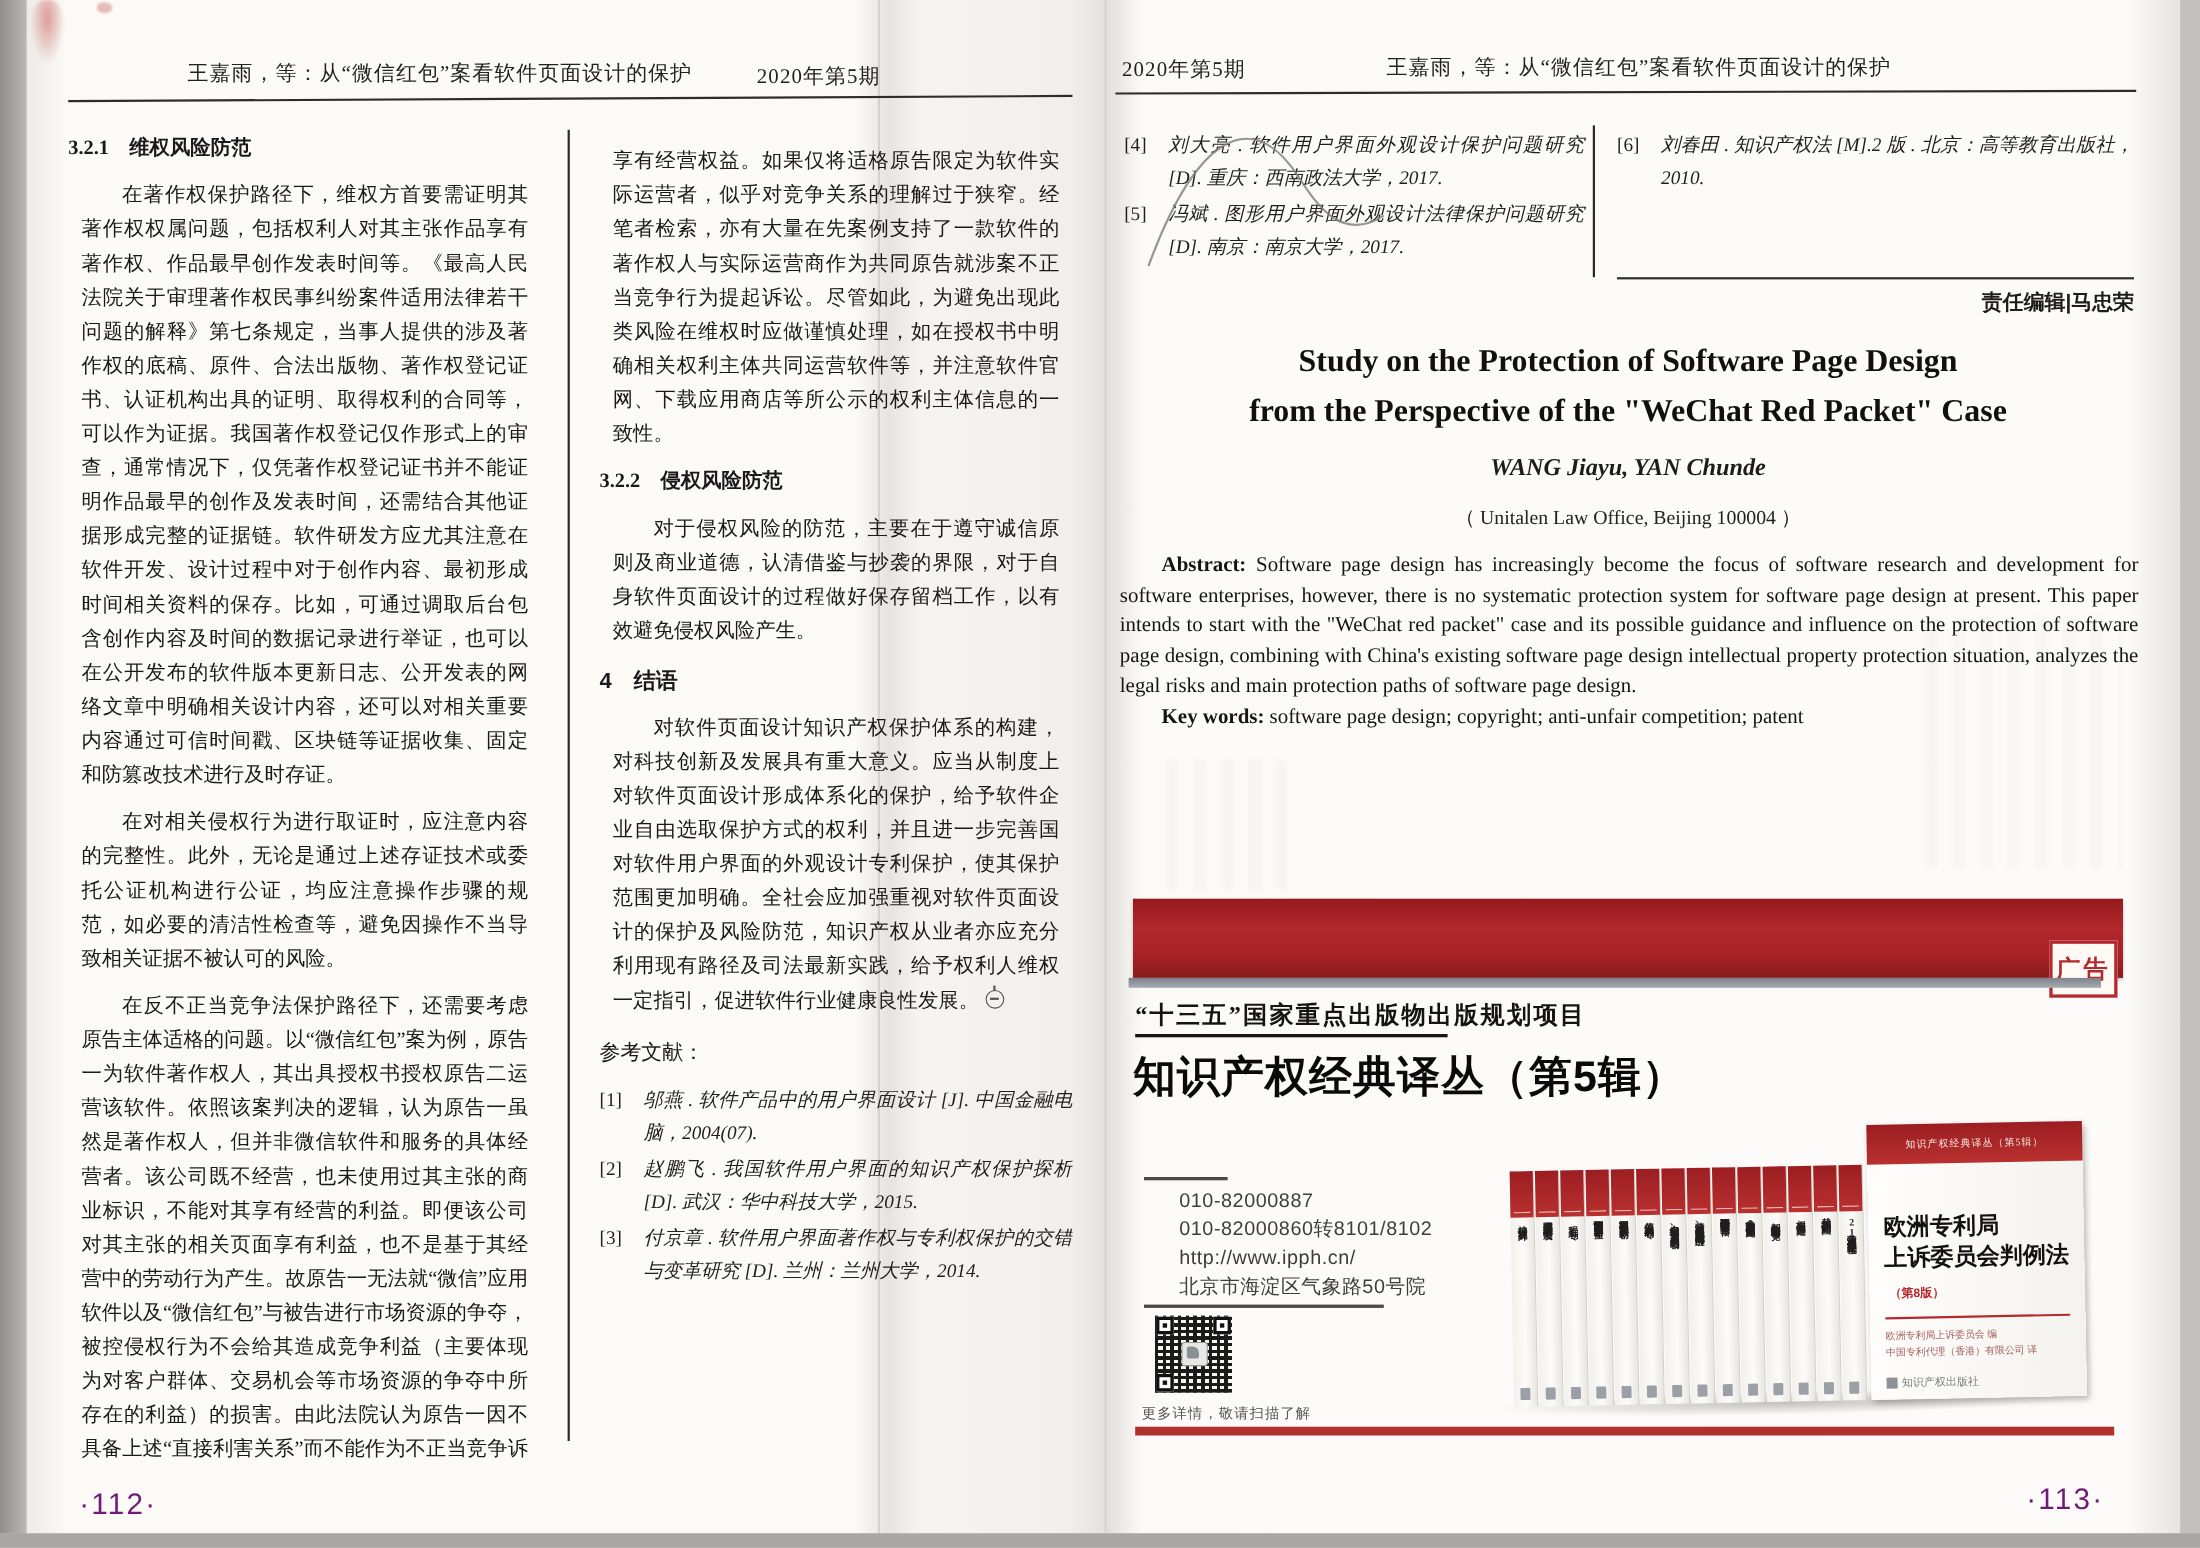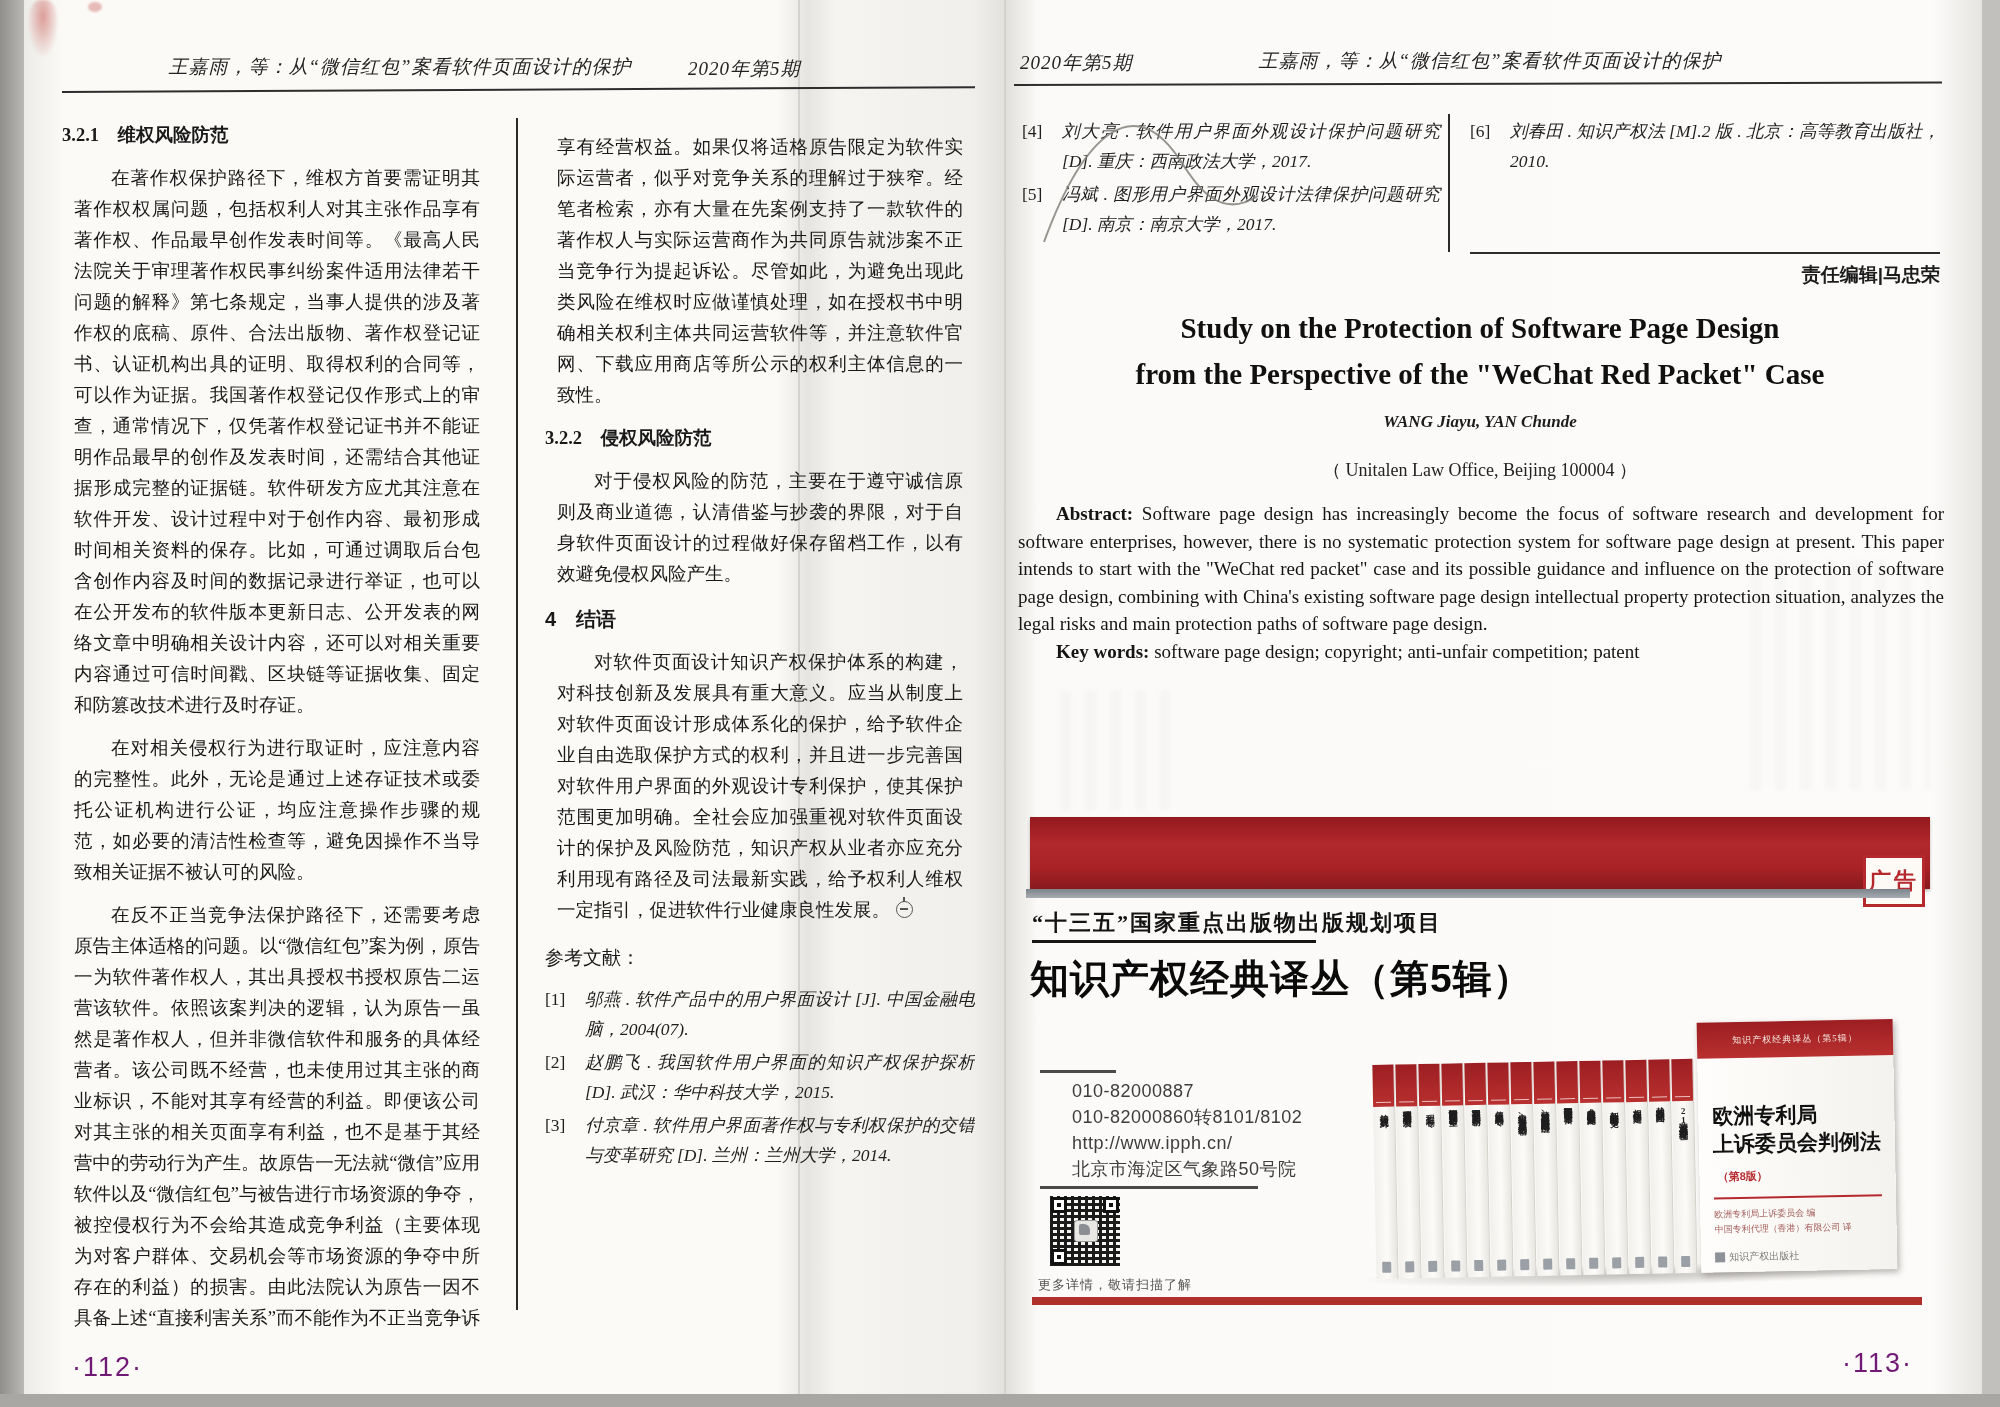--- a/index.html
+++ b/index.html
@@ -14,21 +14,21 @@
   .edge-left{position:absolute;left:0;top:0;width:24px;height:1394px;
     background:linear-gradient(90deg,#918f8c,#bab8b5);}
   .fold-line{position:absolute;top:0;height:1394px;width:2px;background:rgba(60,55,50,.16);}
   .smudge-pink{position:absolute;left:28px;top:0;width:30px;height:56px;border-radius:40%;
     background:radial-gradient(ellipse at 50% 30%,rgba(208,110,104,.65),rgba(208,110,104,0) 75%);filter:blur(1px);}
   .dot-red{position:absolute;left:88px;top:2px;width:14px;height:10px;border-radius:50%;
     background:rgba(195,70,64,.35);filter:blur(1px);}
   .ghost{position:absolute;opacity:.55;filter:blur(2px);
     background:repeating-linear-gradient(90deg,rgba(110,112,122,.07) 0 11px,rgba(0,0,0,0) 11px 25px);}
   
-  .hdr{font-size:19px;letter-spacing:1px;color:#222;font-style:italic;}
+  .hdr{font-size:19px;letter-spacing:1px;color:#222;}
   .rule{background:#2d2d2d;height:2px;}
   
   .col{width:430px;font-size:18.5px;line-height:31px;text-align:justify;color:#191919;}
   .col p{margin:12px;}
   .col p.ind{text-indent:2em;}
   .col h4{margin:0;font-size:18.5px;font-weight:600;}
   .col h3{margin:14px 0 10px 0;font-size:20px;font-weight:bold;
           font-family:"Liberation Sans","DejaVu Sans",sans-serif;}
   .col .refs-h{margin:16px 0 11px 0;font-size:19px;font-weight:normal;
           font-family:"Liberation Sans","DejaVu Sans",sans-serif;}
@@ -36,21 +36,21 @@
   .ref{display:flex;font-size:17.5px;line-height:30px;font-style:italic;color:#1f1f1f;margin-bottom:3px;}
   .ref .no{flex:0 0 40px;font-style:normal;}
   .ref .tx{flex:1;text-align:justify;}
   .endmark{display:inline-block;width:15px;height:15px;border:1.6px solid #555;border-radius:50%;
            vertical-align:-2px;margin-left:6px;position:relative;}
   .endmark::before{content:"";position:absolute;left:5.6px;top:-5px;width:2px;height:5px;background:#555;}
   .endmark::after{content:"";position:absolute;left:3px;top:6px;width:8px;height:2px;background:#555;}
   .pagenum{font-size:27px;letter-spacing:2px;color:#701a75;font-family:"Liberation Sans","DejaVu Sans",sans-serif;}
   
   .en-title{width:930px;text-align:center;font-size:29px;font-weight:bold;color:#101010;}
-  .en-auth{width:930px;text-align:center;font-size:17px;font-weight:bold;font-style:italic;}
+  .en-auth{width:930px;text-align:center;font-size:22px;font-weight:bold;font-style:italic;}
   .en-affil{width:930px;text-align:center;font-size:18px;color:#222;}
   .en-body{width:926px;font-size:19px;line-height:27.5px;text-align:justify;color:#141414;}
   .en-body p{margin:0;text-indent:2em;}
   .en-body .lbl{font-weight:bold;}
   .editor{font-size:19px;font-weight:bold;font-family:"Liberation Sans","DejaVu Sans",sans-serif;text-align:right;}
   .pen{stroke:#84837d;stroke-width:2;fill:none;opacity:.85;}
   
   .banner{background:linear-gradient(180deg,#94191d 0%,#b2282c 38%,#a92226 70%,#871a1d 100%);
           box-shadow:0 2px 3px rgba(0,0,0,.25);}
   .badge{position:absolute;right:5px;top:10px;width:56px;height:46px;background:#fdf9f5;

